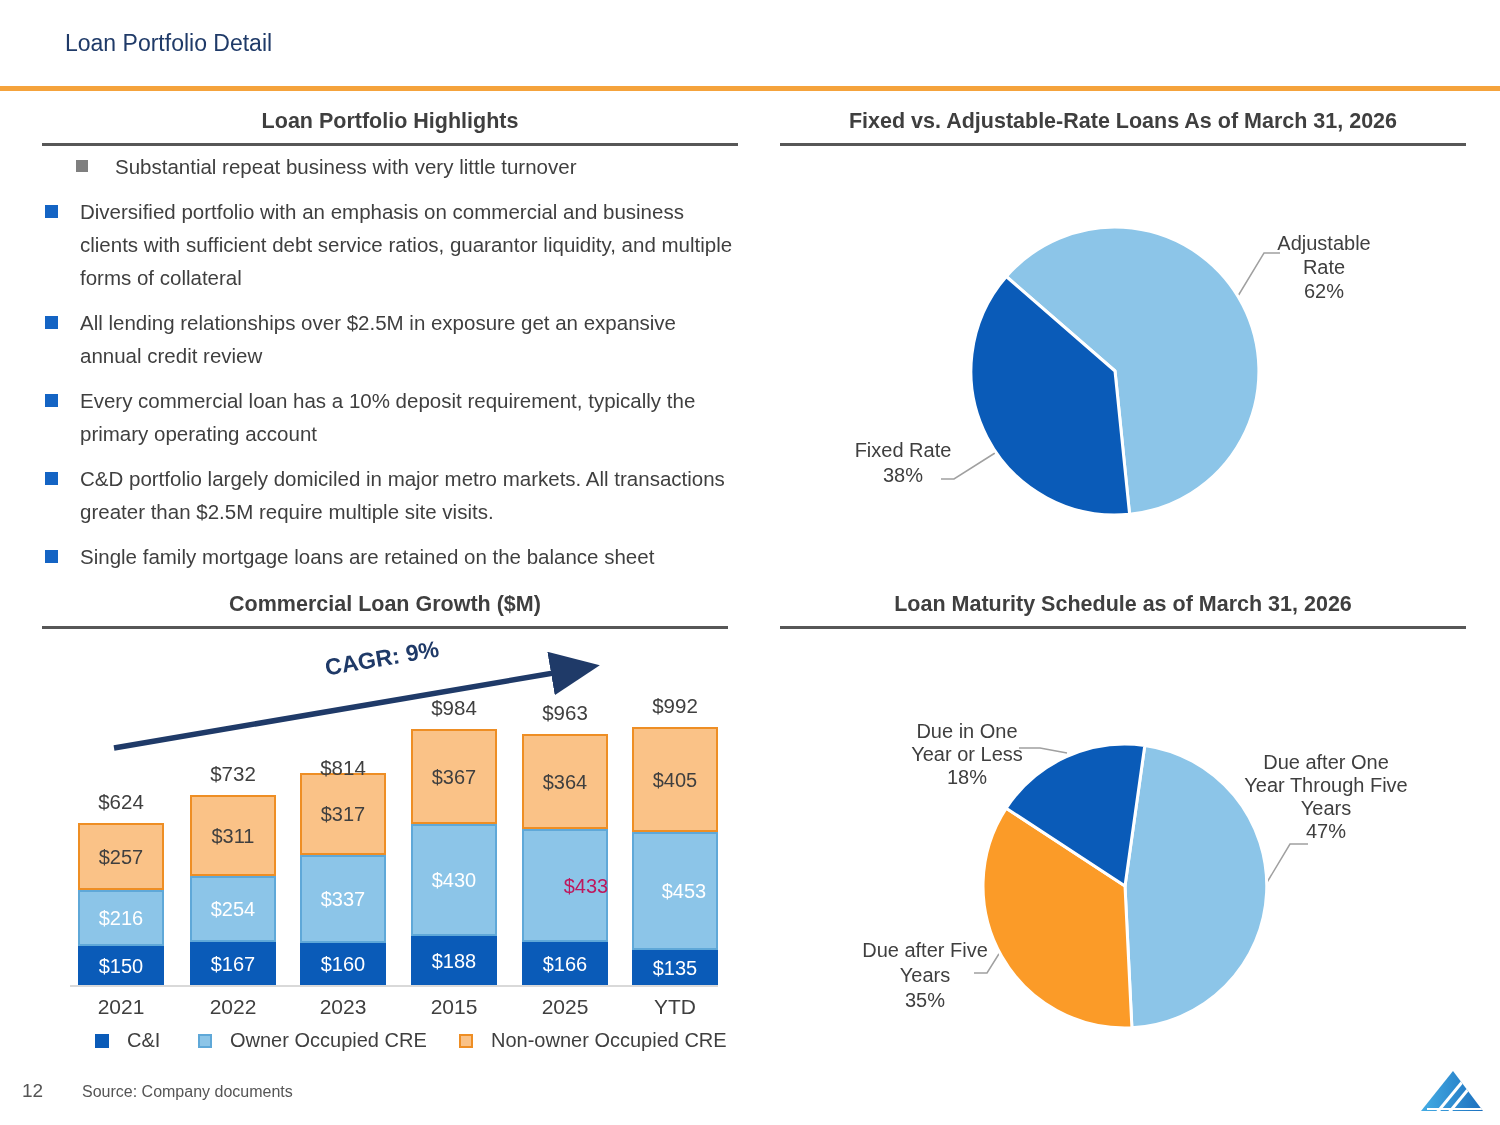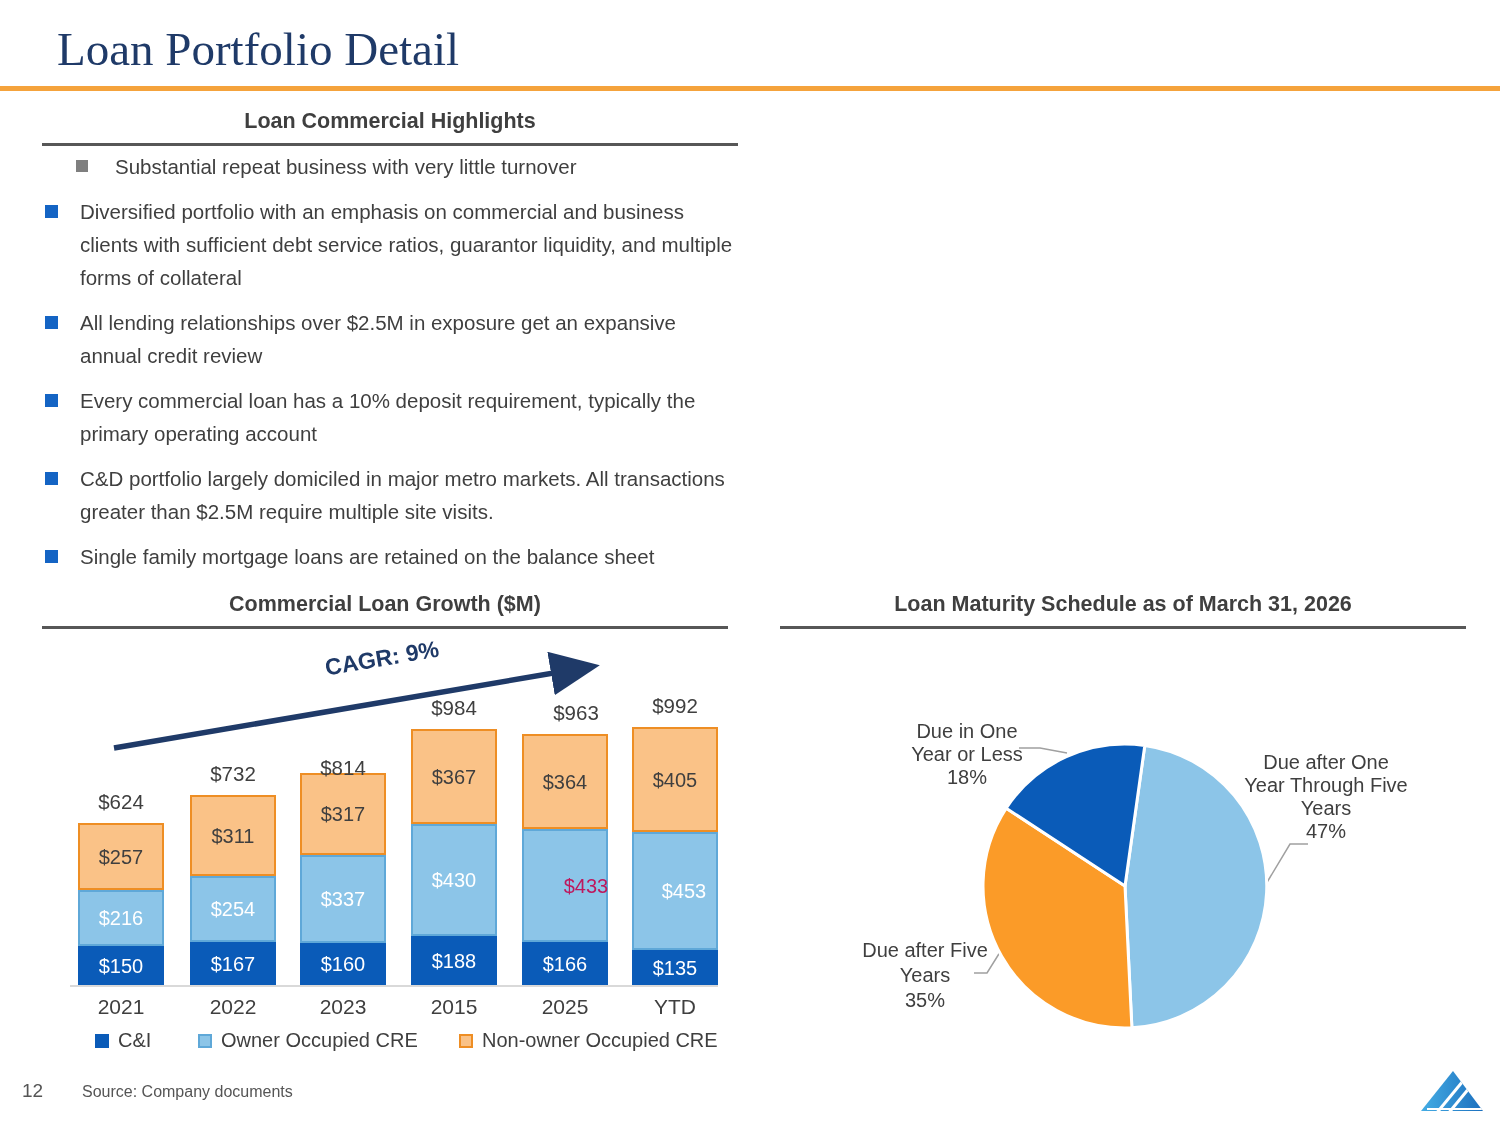--- a/index.html
+++ b/index.html
@@ -1,20 +1,20 @@
 <!DOCTYPE html>
 <html style="--navy: #1F3A68; --accent_orange: #F5A33C; --dark_blue: #0A5BB8; --light_blue: #8CC5E8; --light_blue_border: #5FA8D8; --orange: #FB9B28; --orange_fill: #FAC287; --orange_border: #EE8E24; --bullet_blue: #1464C4; --sub_bullet_gray: #7F7F7F; --text_dark: #3F3F3F; --leader_gray: #A0A0A0;"><head>
 <meta charset="utf-8">
 <style>
   html,body{margin:0;padding:0;background:#ffffff;}
   .slide{position:relative;width:1500px;height:1125px;background:#fff;overflow:hidden;
          font-family:"Liberation Sans",sans-serif;color:#3F3F3F;}
 
-  .slide-title{position:absolute;left:57px;top:22px;margin:0;font-size:47px;font-weight:400;
-               color:var(--navy,#1F3A68);font-family:Liberation Serif, serif;}
+  .slide-title{position:absolute;left:57px;top:22px;margin:8px;font-size:23px;font-weight:400;
+               color:var(--navy,#1F3A68);}
   .orange-rule{position:absolute;left:0;top:86px;width:1500px;height:5px;background:var(--accent_orange,#F5A33C);}
 
   .section{position:absolute;}
   .section-title{position:absolute;top:4px;left:0;right:0;text-align:center;
                  font-size:21.5px;font-weight:700;color:#3F3F3F;}
   .section-rule{position:absolute;top:38px;left:2px;right:2px;height:3px;background:#575757;}
 
   
   #highlights{left:40px;top:105px;width:700px;height:480px;}
   .bullets{position:absolute;top:45px;left:2px;right:0;}
@@ -37,42 +37,42 @@
 
   
   #barchart{left:40px;top:588px;width:690px;height:490px;}
   #bar-area{position:absolute;left:0;top:0;width:690px;height:490px;}
   .axis-line{position:absolute;left:30px;top:397px;width:648px;height:2px;background:#D9D9D9;}
   .seg{position:absolute;}
   .seg-label{position:absolute;text-align:center;font-size:20px;line-height:26px;}
   .total-label{position:absolute;text-align:center;font-size:20.5px;line-height:26px;color:#3F3F3F;}
   .x-label{position:absolute;text-align:center;font-size:21px;line-height:26px;color:#3F3F3F;}
   .legend{position:absolute;left:0;top:441px;width:690px;height:30px;}
-  .legend-item{position:absolute;top:0;display:flex;align-items:center;gap:9px;font-size:20px;color:#3F3F3F;}
+  .legend-item{position:absolute;top:0;display:flex;align-items:center;gap:18px;font-size:20px;color:#3F3F3F;}
   .swatch{width:14px;height:14px;display:inline-block;box-sizing:border-box;}
   .arrow-svg{position:absolute;left:0;top:0;}
   .cagr-label{position:absolute;left:233px;top:57px;width:218px;text-align:center;
               font-size:23px;font-weight:700;color:var(--navy,#1F3A68);
               transform:rotate(-9.6deg);}
 
   
   .page-num{position:absolute;left:22px;top:1080px;font-size:19px;color:#555;}
   .source-note{position:absolute;left:82px;top:1083px;font-size:16px;color:#555;}
   .logo{position:absolute;left:1417px;top:1069px;}
 </style>
 </head>
 <body>
 
 <div class="slide">
 
   <h1 class="slide-title">Loan Portfolio Detail</h1>
   <div class="orange-rule"></div>
 
   <div class="section" id="highlights">
-    <div class="section-title">Loan Commercial Highlights</div>
+    <div class="section-title">Loan Portfolio Highlights</div>
     <div class="section-rule"></div>
     <div class="bullets" id="bullet-list">
         <div class="bullet l2">
           <span class="marker"></span>
           <span>Substantial repeat business with very little turnover</span>
         </div>
         <div class="bullet l1">
           <span class="marker"></span>
           <span>Diversified portfolio with an emphasis on commercial and business clients with sufficient debt service ratios, guarantor liquidity, and multiple forms of collateral</span>
         </div>
@@ -88,20 +88,35 @@
           <span class="marker"></span>
           <span>C&amp;D portfolio largely domiciled in major metro markets. All transactions greater than $2.5M require multiple site visits.</span>
         </div>
         <div class="bullet l1">
           <span class="marker"></span>
           <span>Single family mortgage loans are retained on the balance sheet</span>
         </div>
       </div>
   </div>
 
+  <div class="section" id="pie1">
+    <div class="section-title">Fixed vs. Adjustable-Rate Loans As of March 31, 2026</div>
+    <div class="section-rule"></div>
+    <svg class="pie-svg" id="pie1-svg" width="690" height="483">
+      <polyline points="460,191 486,148 502,148" fill="none" stroke="#A0A0A0" stroke-width="1.5"></polyline>
+      <polyline points="163,374 176,374 217,348" fill="none" stroke="#A0A0A0" stroke-width="1.5"></polyline>
+    <path d="M 337 266 L 228.3 171.5 A 144 144 0 1 1 351.6 409.3 Z" fill="#8CC5E8" stroke="#ffffff" stroke-width="3" stroke-linejoin="round"></path>
+        <path d="M 337 266 L 351.6 409.3 A 144 144 0 0 1 228.3 171.5 Z" fill="#0A5BB8" stroke="#ffffff" stroke-width="3" stroke-linejoin="round"></path>
+      </svg>
+    <div class="callout" id="callout-adjustable">Adjustable
+Rate
+62%</div>
+    <div class="callout" id="callout-fixed">Fixed Rate
+38%</div>
+  </div>
 
   <div class="section" id="barchart">
     <div class="section-title">Commercial Loan Growth ($M)</div>
     <div class="section-rule"></div>
     <div id="bar-area">
       <div class="axis-line"></div>
       <svg class="arrow-svg" width="690" height="490">
         <defs>
           <marker id="arrowhead" markerWidth="9" markerHeight="8" refX="7" refY="4" orient="auto">
             <path d="M0,0 L9,4 L0,8 Z" fill="#1F3A68"></path>
@@ -155,21 +170,21 @@
         <div class="seg" style="left: 371px; top: 141px; width: 86px; height: 95px; background: rgb(250, 194, 135); border: 2px solid rgb(238, 142, 36); box-sizing: border-box;"></div>
         <div class="seg-label" style="left: 371px; top: 176px; width: 86px; color: rgb(63, 63, 63);">$367</div>
         <div class="total-label" style="left: 359px; top: 107px; width: 110px;">$984</div>
         <div class="x-label" style="left: 359px; top: 406px; width: 110px;">2015</div>
         <div class="seg" style="left: 482px; top: 354px; width: 86px; height: 43px; background: rgb(10, 91, 184);"></div>
         <div class="seg-label" style="left: 482px; top: 363px; width: 86px; color: rgb(255, 255, 255);">$166</div>
         <div class="seg" style="left: 482px; top: 241px; width: 86px; height: 113px; background: rgb(140, 197, 232); border: 2px solid rgb(95, 168, 216); box-sizing: border-box;"></div>
         <div class="seg-label" style="left: 482px; top: 285px; width: 96px; color: #be185d; padding-left: 16px;">$433</div>
         <div class="seg" style="left: 482px; top: 146px; width: 86px; height: 95px; background: rgb(250, 194, 135); border: 2px solid rgb(238, 142, 36); box-sizing: border-box;"></div>
         <div class="seg-label" style="left: 482px; top: 181px; width: 86px; color: rgb(63, 63, 63);">$364</div>
-        <div class="total-label" style="left: 481px; top: 112px; width: 110px;">$963</div>
+        <div class="total-label" style="left: 470px; top: 112px; width: 110px;">$963</div>
         <div class="x-label" style="left: 470px; top: 406px; width: 110px;">2025</div>
         <div class="seg" style="left: 592px; top: 362px; width: 86px; height: 35px; background: rgb(10, 91, 184);"></div>
         <div class="seg-label" style="left: 592px; top: 367px; width: 86px; color: rgb(255, 255, 255);">$135</div>
         <div class="seg" style="left: 592px; top: 244px; width: 86px; height: 118px; background: rgb(140, 197, 232); border: 2px solid rgb(95, 168, 216); box-sizing: border-box;"></div>
         <div class="seg-label" style="left: 592px; top: 290px; width: 104px; color: rgb(255, 255, 255);">$453</div>
         <div class="seg" style="left: 592px; top: 139px; width: 86px; height: 105px; background: rgb(250, 194, 135); border: 2px solid rgb(238, 142, 36); box-sizing: border-box;"></div>
         <div class="seg-label" style="left: 592px; top: 179px; width: 86px; color: rgb(63, 63, 63);">$405</div>
         <div class="total-label" style="left: 580px; top: 105px; width: 110px;">$992</div>
         <div class="x-label" style="left: 580px; top: 406px; width: 110px;">YTD</div>
       </div>

